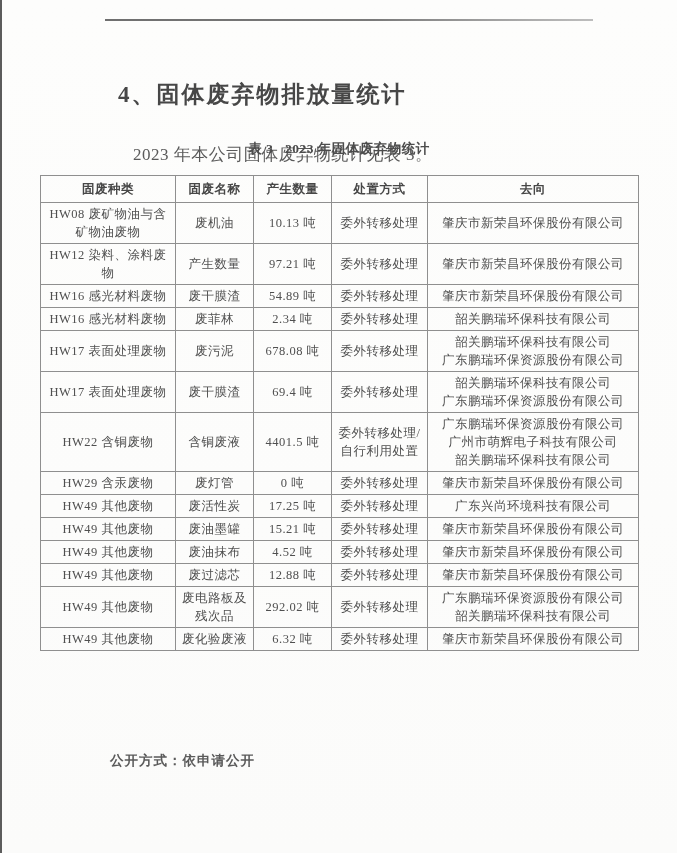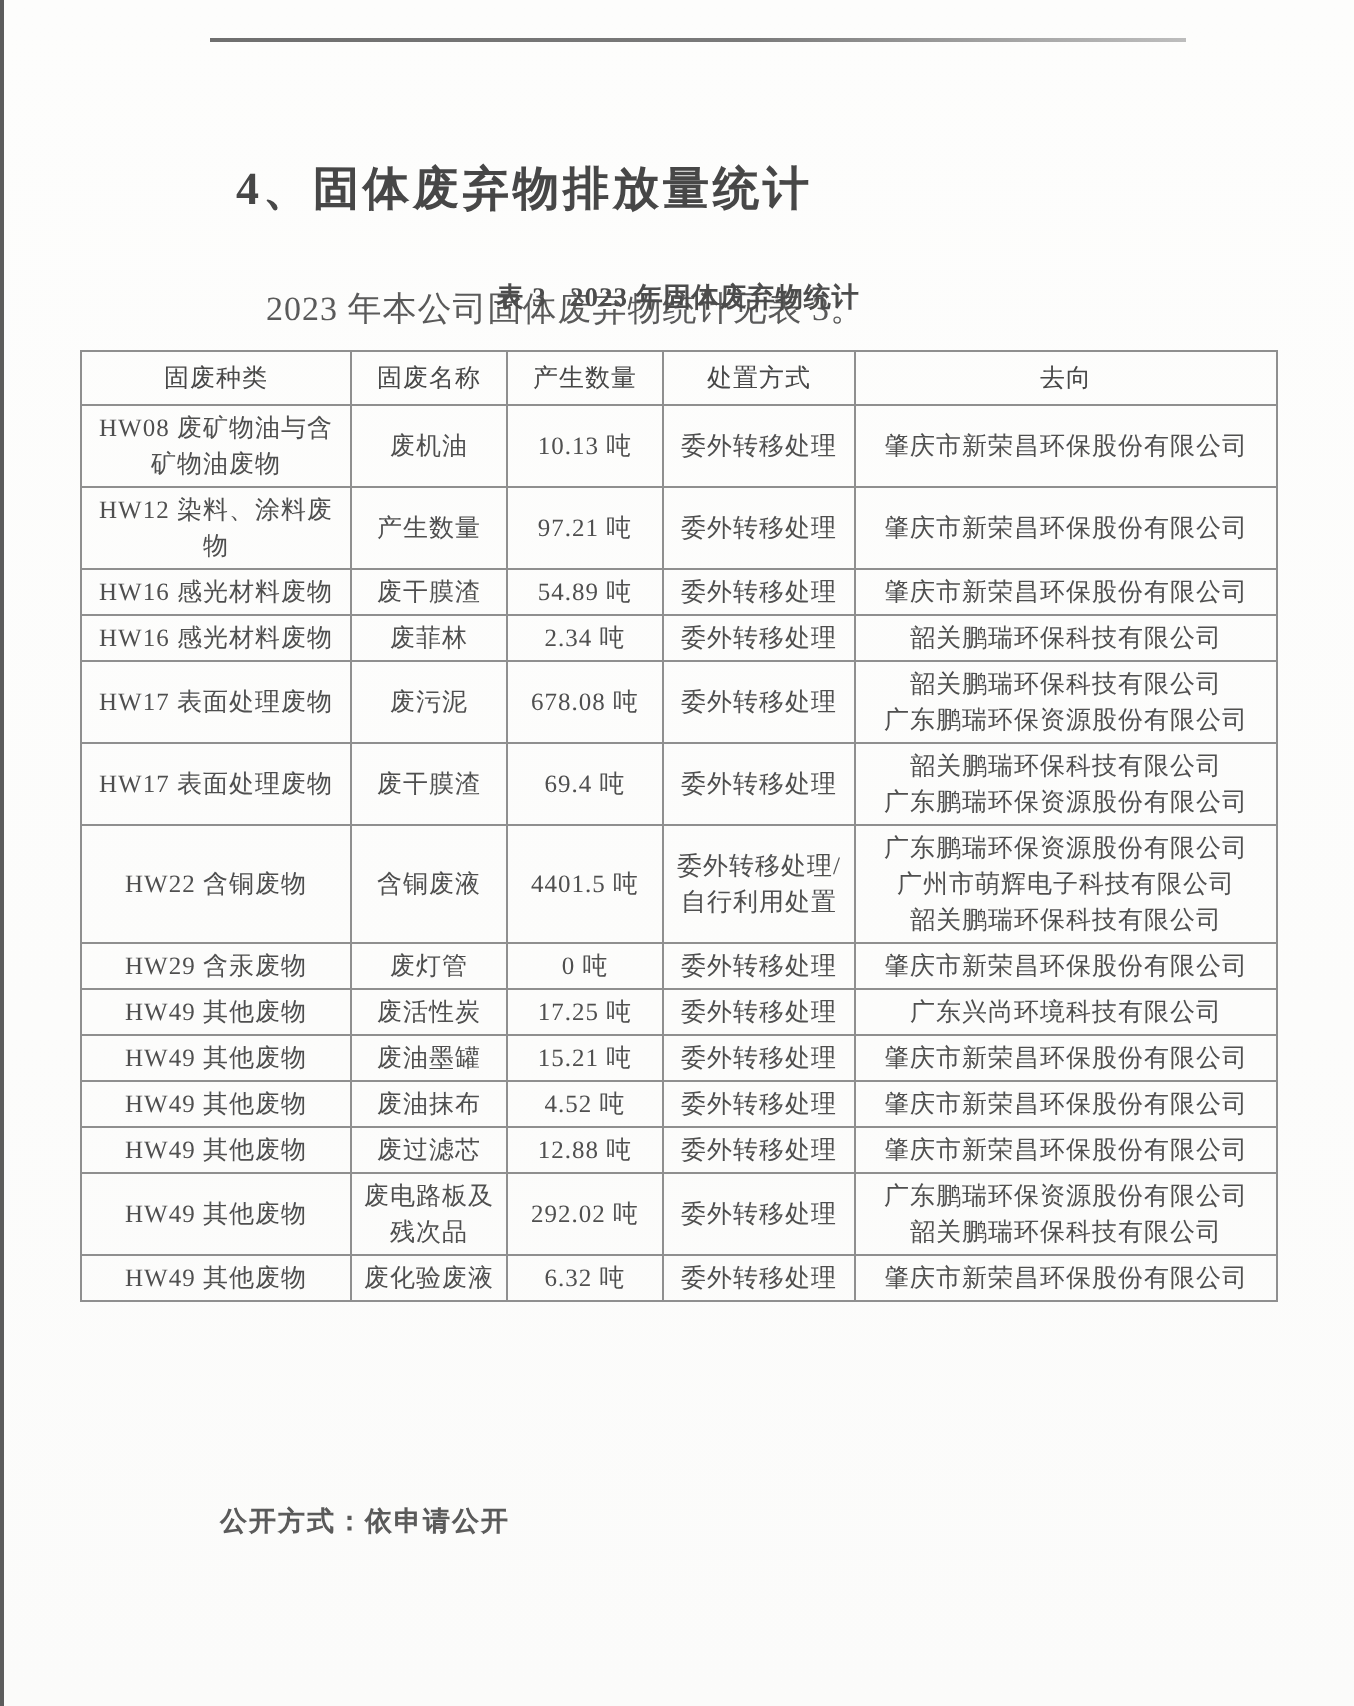--- a/index.html
+++ b/index.html
@@ -61,21 +61,21 @@
   .waste-table col.c5 { width: 211px; }
   .waste-table th, .waste-table td {
     border: 1px solid #8f8f8f;
     text-align: center;
     vertical-align: middle;
     padding: 2px 3px;
     line-height: 18px;
     letter-spacing: 0.5px;
   }
   .waste-table th {
-    font-weight: normal;
+    font-weight: bold;
     color: #474747;
     padding: 4px 3px;
   }
   .footer-text {
     position: absolute; left: 110px; top: 738px;
     font-size: 13.5px; color: #5a5a5a;
     letter-spacing: 1px;
     white-space: pre-wrap;
     font-weight: bold;
   }

